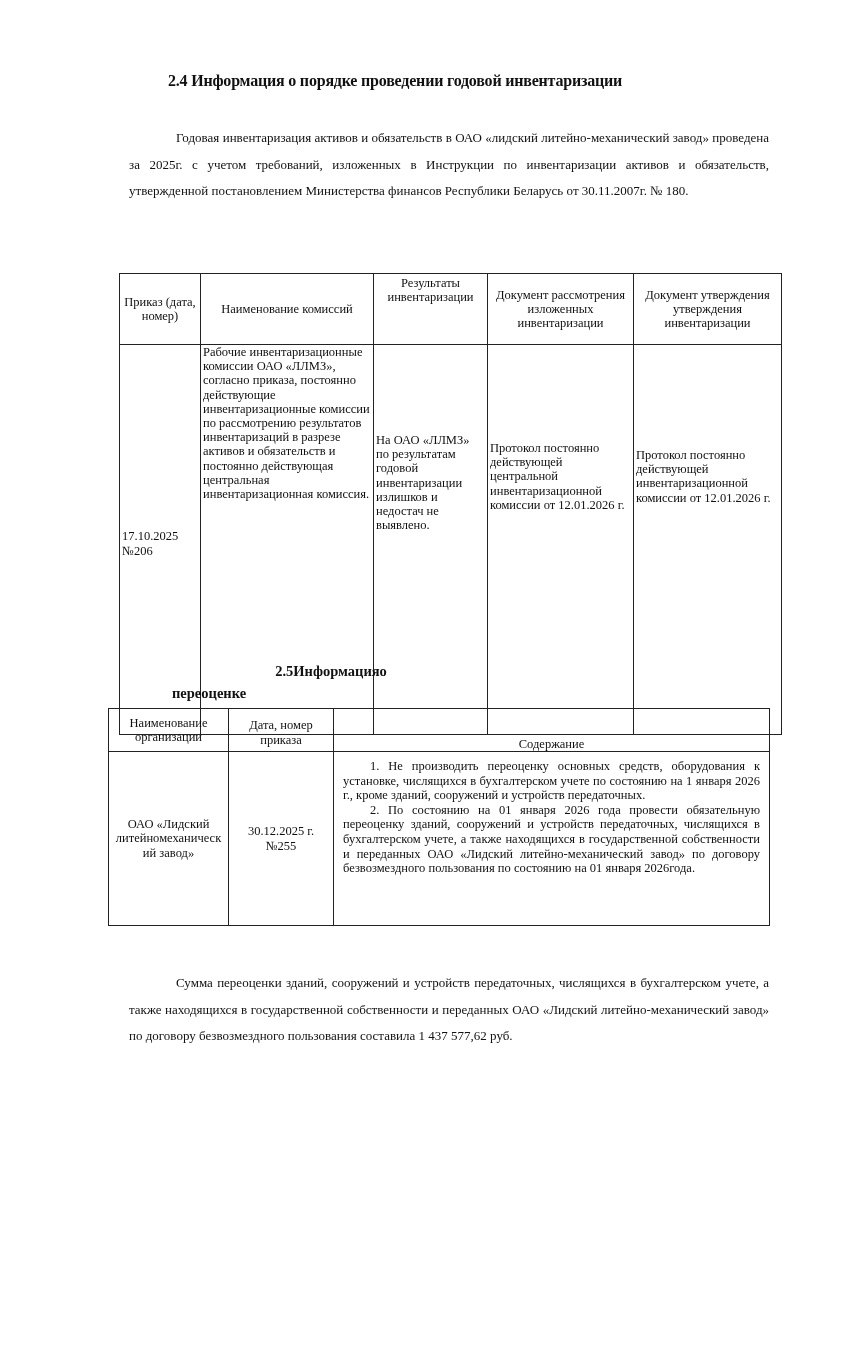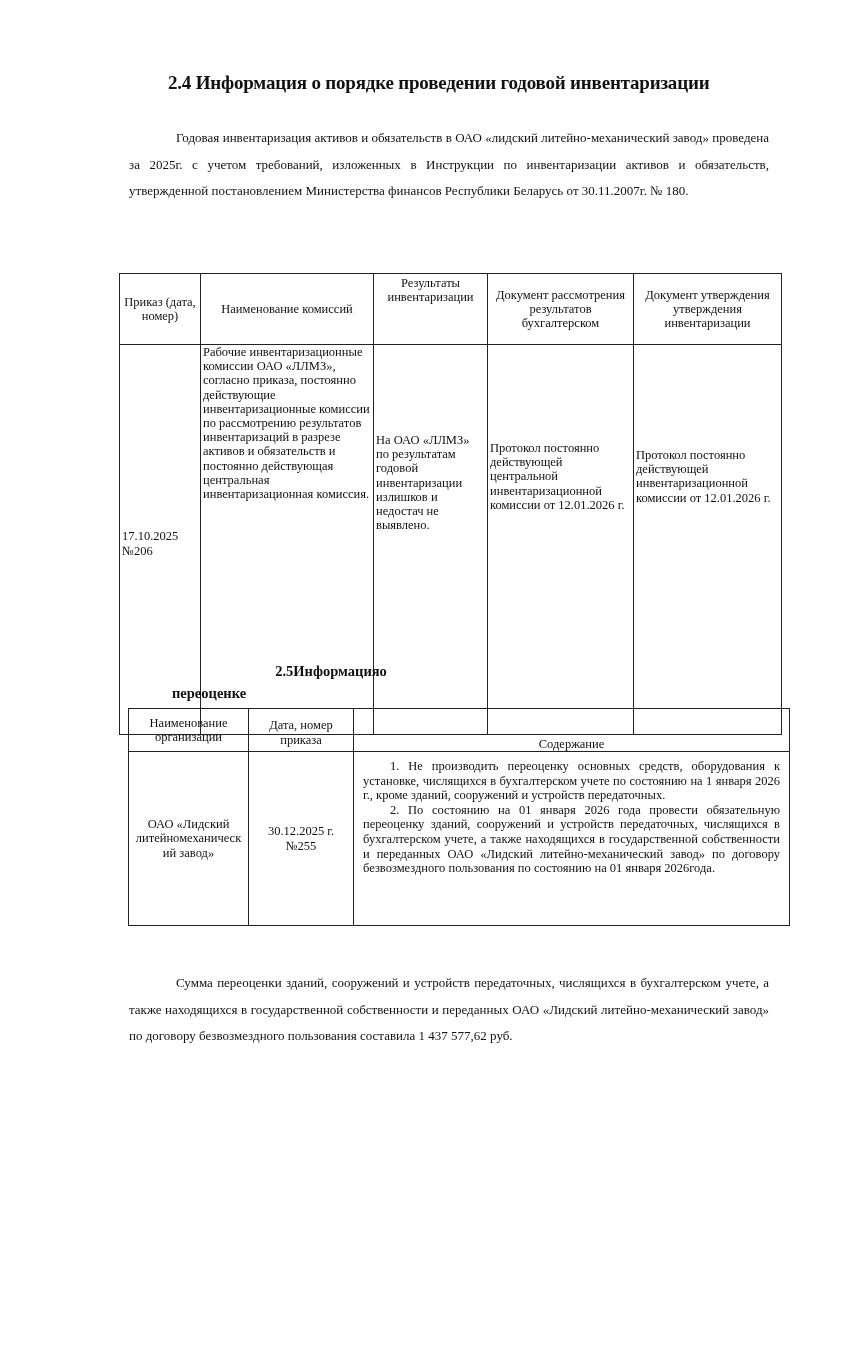--- a/index.html
+++ b/index.html
@@ -1,36 +1,36 @@
 <!DOCTYPE html>
 <html><head>
 <meta charset="utf-8">
 <style>
   html, body { margin: 0; padding: 0; background: #ffffff; }
   body { width: 844px; height: 1361px; position: relative; overflow: hidden;
          font-family: "Liberation Serif", "DejaVu Serif", serif; color: #111; }
   .abs { position: absolute; }
-  .h24 { left: 168px; top: 72px; font-size: 19px; font-weight: bold; letter-spacing: -0.2px; }
+  .h24 { left: 168px; top: 72px; font-size: 16px; font-weight: bold; letter-spacing: -0.2px; }
   .para { left: 129px; width: 640px; font-size: 13px; line-height: 26.5px; text-align: justify; }
   .para p { margin: 0; text-indent: 47px; text-align-last: left; }
   #p1 { top: 125px; }
   #p2 { top: 938px; margin-top: 32px; }
 
   table { border-collapse: collapse; table-layout: fixed; position: absolute; }
   td, th { border: 1.2px solid #222; font-weight: normal; padding: 0 2px; }
   #t1 { left: 119px; top: 273px; width: 662px; font-size: 12.5px; line-height: 14.2px; }
   #t1 th { height: 68px; text-align: center; vertical-align: middle; }
   #t1 td { height: 286px; vertical-align: middle; }
   #t1 th.top { vertical-align: top; padding-top: 2px; }
   #t1 td.top { vertical-align: top; }
 
   .h25 { left: 172px; top: 660px; width: 270px; font-size: 14.5px; font-weight: bold; line-height: 22px; }
   .h25 .row1 { display: flex; justify-content: center; padding-left: 48px; }
 
-  #t2 { left: 128px; top: 708px; width: 661px; font-size: 12.5px; line-height: 14.2px; }
+  #t2 { left: 108px; top: 708px; width: 661px; font-size: 12.5px; line-height: 14.2px; }
   #t2 th { height: 37px; text-align: center; vertical-align: middle; }
   #t2 th.bottom { vertical-align: bottom; }
   #t2 td { height: 166px; text-align: center; vertical-align: middle; }
   #t2 td.content { text-align: justify; vertical-align: top; padding: 7px 9px 0 9px; line-height: 14.6px; }
   #t2 td.content p { margin: 0; text-indent: 27px; text-align-last: left; }
 </style>
 </head>
 <body>
 
 <div class="abs h24">2.4 Информация о порядке проведении годовой инвентаризации</div>
@@ -45,21 +45,21 @@
       <col style="width:173px">
       <col style="width:114px">
       <col style="width:146px">
       <col style="width:148px">
   </colgroup>
   <thead>
     <tr>
       <th>Приказ (дата, номер)</th>
       <th>Наименование  комиссий</th>
       <th class="top">Результаты инвентаризации</th>
-      <th>Документ рассмотрения результатов бухгалтерском</th>
+      <th>Документ рассмотрения изложенных инвентаризации</th>
       <th>Документ утверждения утверждения инвентаризации</th>
     </tr>
   </thead>
   <tbody>
     <tr>
       <td style="padding-top:8px; vertical-align:middle;">17.10.2025 №206</td>
       <td class="top">Рабочие инвентаризационные комиссии ОАО «ЛЛМЗ», согласно приказа, постоянно действующие инвентаризационные комиссии по рассмотрению результатов инвентаризаций в разрезе активов и обязательств и постоянно действующая центральная инвентаризационная комиссия.</td>
       <td style="vertical-align:top; padding-top:88px;">На ОАО «ЛЛМЗ» по результатам годовой инвентаризации излишков и недостач не выявлено.</td>
       <td style="vertical-align:top; padding-top:96px;">Протокол постоянно действующей центральной инвентаризационной комиссии от 12.01.2026 г.</td>
       <td style="vertical-align:top; padding-top:103px;">Протокол постоянно действующей инвентаризационной комиссии от 12.01.2026 г.</td>

